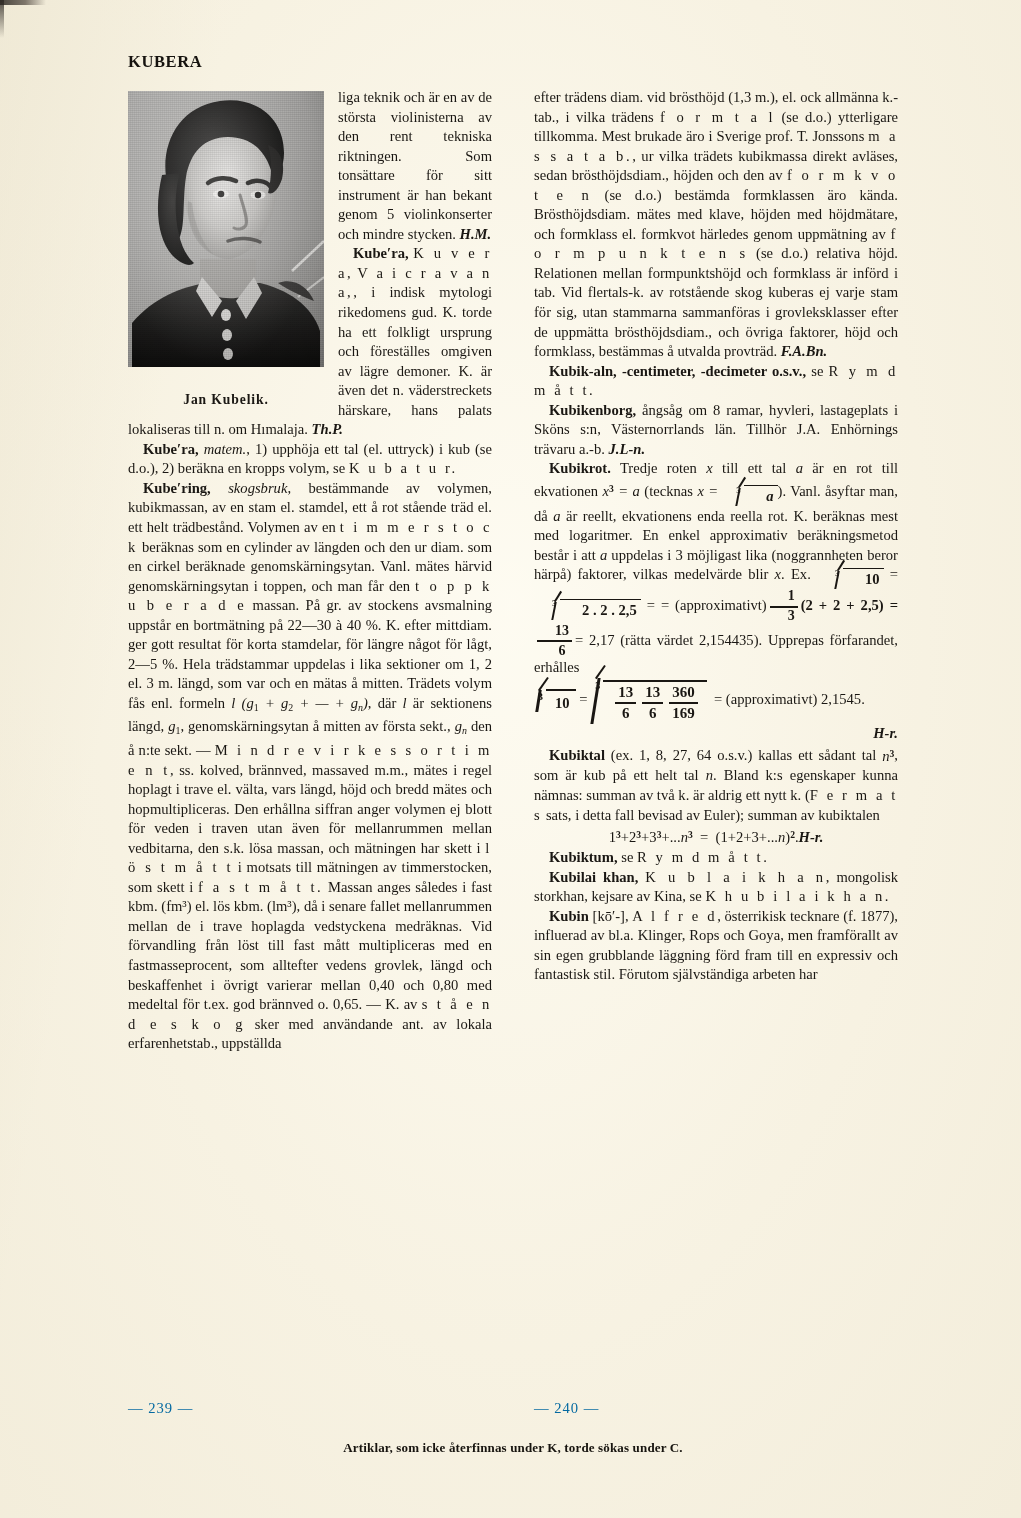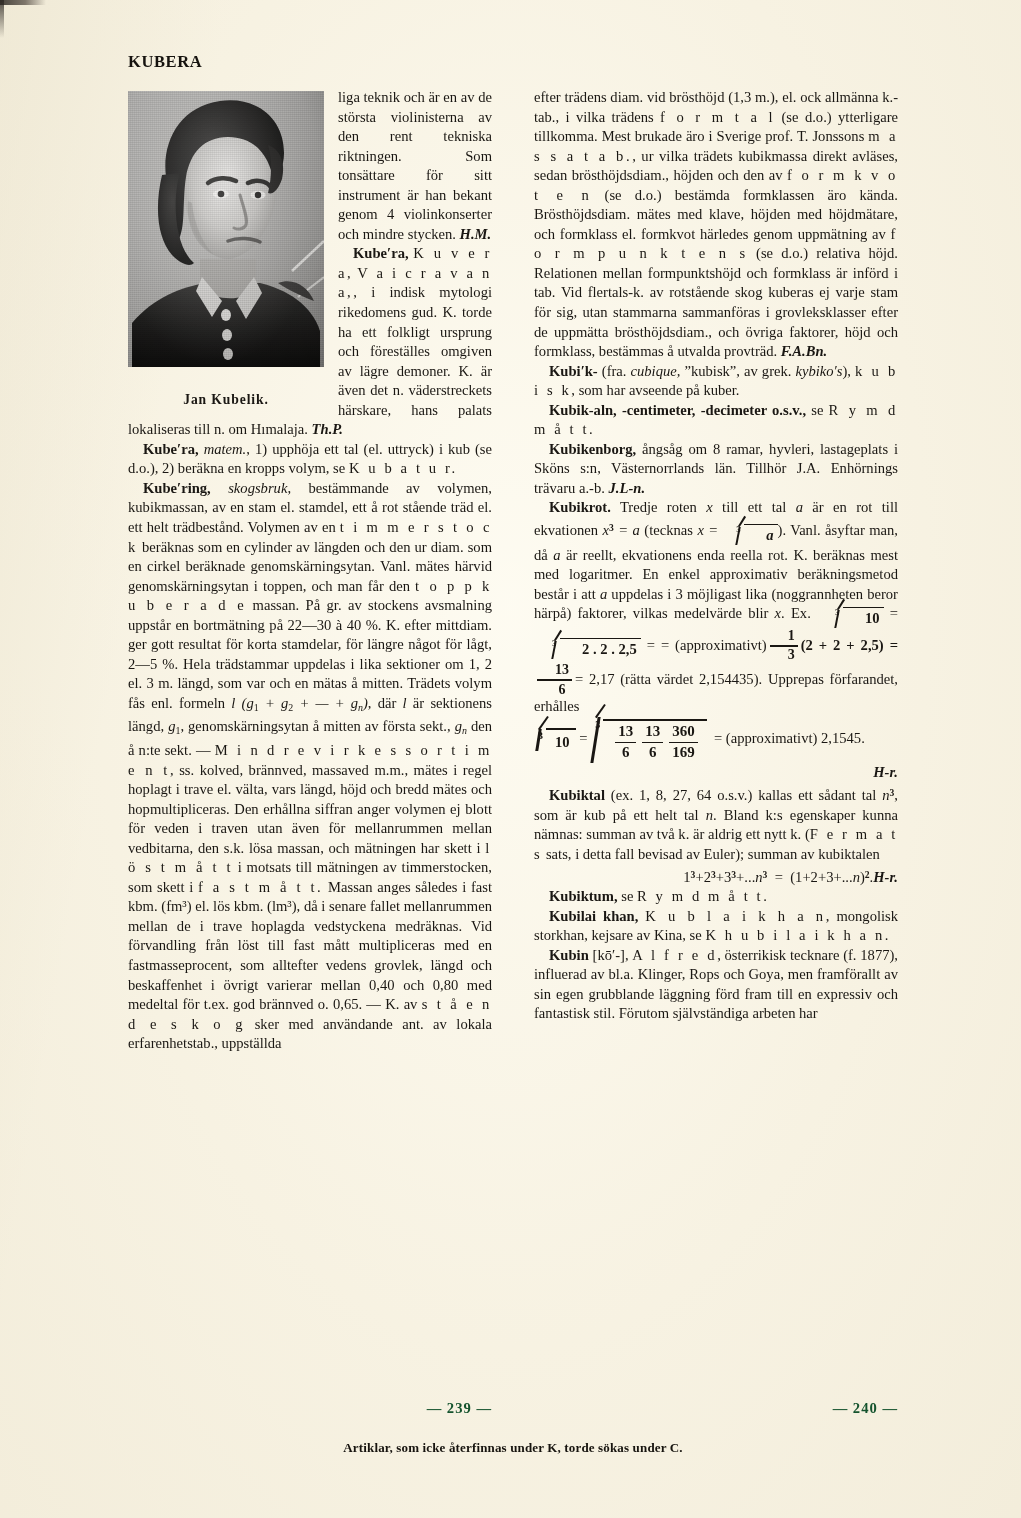--- a/index.html
+++ b/index.html
@@ -257,25 +257,25 @@
   
   .folios {
     position: absolute;
     left: 0;
     top: 1348px;
     width: 770px;
     display: flex;
   }
   .folio {
     width: 364px;
-    text-align: right;
+    text-align: left;
     font-size: 14.6px;
-    font-weight: bold;
+    font-weight: normal;
     letter-spacing: 1px;
-    color: #14532d;
+    color: #0369a1;
   }
   .folio + .folio { margin-left: 42px; }
   .footer-note {
     position: absolute;
     left: 0;
     top: 1388px;
     width: 770px;
     text-align: center;
     font-size: 13px;
     font-weight: bold;
@@ -359,50 +359,49 @@
               <path d="M164 180 L196 150" stroke="#efe8d6" stroke-width="2.6"></path>
               <path d="M170 206 L196 186" stroke="#e4dcc9" stroke-width="2.2"></path>
               <path d="M150 192 C166 186 180 196 186 210 C176 206 162 200 150 192 Z" fill="#4a4238"></path>
             </svg>
             <div class="grain"></div>
             <div class="vign"></div>
           </div>
           <div class="caption">Jan Kubelik.</div>
         </div>
 
-        <p class="para noindent"><span>liga teknik och är en av de största violinisterna av den rent tekniska riktningen. Som tonsättare för sitt instrument är han bekant genom 4 violinkonserter och mindre stycken.</span> <i class="signature">H.M.</i></p>
+        <p class="para noindent"><span>liga teknik och är en av de största violinisterna av den rent tekniska riktningen. Som tonsättare för sitt instrument är han bekant genom 5 violinkonserter och mindre stycken.</span> <i class="signature">H.M.</i></p>
 
         <p class="para indent"><b>Kube′ra,</b> <span class="sp">K u v e r a,</span> <span class="sp">V a i c r a v a n a,</span><span>, i indisk mytologi rikedomens gud. K. torde ha ett folkligt ursprung och föreställes omgiven av lägre demoner. K. är även det n. väderstreckets härskare, hans palats lokaliseras till n. om Hımalaja.</span> <i class="signature">Th.P.</i></p>
 
         <p class="para indent"><b>Kube′ra,</b> <i>matem.</i><span>, 1) upphöja ett tal (el. uttryck) i kub (se d.o.), 2) beräkna en kropps volym, se</span> <span class="sp">K u b a t u r.</span></p>
 
         <p class="para indent"><b>Kube′ring,</b> <i>skogsbruk</i><span>, bestämmande av volymen, kubikmassan, av en stam el. stamdel, ett å rot stående träd el. ett helt trädbestånd. Volymen av en</span> <span class="sp">t i m m e r s t o c k</span> <span>beräknas som en cylinder av längden och den ur diam. som en cirkel beräknade genomskärningsytan. Vanl. mätes härvid genomskärningsytan i toppen, och man får den</span> <span class="sp">t o p p k u b e r a d e</span> <span>massan. På gr. av stockens avsmalning uppstår en bortmätning på 22—30 à 40 %. K. efter mittdiam. ger gott resultat för korta stamdelar, för längre något för lågt, 2—5 %. Hela trädstammar uppdelas i lika sektioner om 1, 2 el. 3 m. längd, som var och en mätas å mitten. Trädets volym fås enl. formeln</span> <span class="math"><i>l</i> (<i>g</i><sub class="v">1</sub> + <i>g</i><sub class="v">2</sub> + — + <i>g</i><sub class="iv">n</sub>)</span><span>, där</span> <i class="math">l</i> <span>är sektionens längd,</span> <span class="math"><i>g</i><sub class="v">1</sub></span><span>, genomskärningsytan å mitten av första sekt.,</span> <span class="math"><i>g</i><sub class="iv">n</sub></span> <span>den å n:te sekt. —</span> <span class="sp">M i n d r e   v i r k e s s o r t i m e n t</span><span>, ss. kolved, brännved, massaved m.m., mätes i regel hoplagt i trave el. välta, vars längd, höjd och bredd mätes och hopmultipliceras. Den erhållna siffran anger volymen ej blott för veden i traven utan även för mellanrummen mellan vedbitarna, den s.k. lösa massan, och mätningen har skett i</span> <span class="sp">l ö s t   m å t t</span> <span>i motsats till mätningen av timmerstocken, som skett i</span> <span class="sp">f a s t   m å t t.</span> <span>Massan anges således i fast kbm. (fm³) el. lös kbm. (lm³), då i senare fallet mellanrummen mellan de i trave hoplagda vedstyckena medräknas. Vid förvandling från löst till fast mått multipliceras med en fastmasseprocent, som alltefter vedens grovlek, längd och beskaffenhet i övrigt varierar mellan 0,40 och 0,80 med medeltal för t.ex. god brännved o. 0,65. — K. av</span> <span class="sp">s t å e n d e   s k o g</span> <span>sker med användande ant. av lokala erfarenhetstab., uppställda</span></p>
 
       </div>
 
       <div class="col">
 
         <p class="para noindent"><span>efter trädens diam. vid brösthöjd (1,3 m.), el. ock allmänna k.-tab., i vilka trädens</span> <span class="sp">f o r m t a l</span> <span>(se d.o.) ytterligare tillkomma. Mest brukade äro i Sverige prof. T. Jonssons</span> <span class="sp">m a s s a t a b.</span><span>, ur vilka trädets kubikmassa direkt avläses, sedan brösthöjdsdiam., höjden och den av</span> <span class="sp">f o r m k v o t e n</span> <span>(se d.o.) bestämda formklassen äro kända. Brösthöjdsdiam. mätes med klave, höjden med höjdmätare, och formklass el. formkvot härledes genom uppmätning av</span> <span class="sp">f o r m p u n k t e n s</span> <span>(se d.o.) relativa höjd. Relationen mellan formpunktshöjd och formklass är införd i tab. Vid flertals-k. av rotstående skog kuberas ej varje stam för sig, utan stammarna sammanföras i grovleksklasser efter de uppmätta brösthöjdsdiam., och övriga faktorer, höjd och formklass, bestämmas å utvalda provträd.</span> <i class="signature">F.A.Bn.</i></p>
 
-        <p class="para indent"><b>Kubi′k-</b> <span>(fra.</span> <i>cubique,</i> <span>”kubisk”, av grek.</span> <i>kybiko′s</i><span>),</span> <span class="sp">k u b i s k</span><span>, som har avseende på kuber.</span></p>
 
         <p class="para indent"><b>Kubik-aln, -centimeter, -decimeter o.s.v.,</b> <span>se</span> <span class="sp">R y m d m å t t.</span></p>
 
         <p class="para indent"><b>Kubikenborg,</b> <span>ångsåg om 8 ramar, hyvleri, lastageplats i Sköns s:n, Västernorrlands län. Tillhör J.A. Enhörnings trävaru a.-b.</span> <i class="signature">J.L-n.</i></p>
 
 
         <p class="para indent"><b>Kubikrot.</b> <span>Tredje roten</span> <i class="math">x</i> <span>till ett tal</span> <i class="math">a</i> <span>är en rot till ekvationen</span> <span class="math"><i>x</i><sup class="v">3</sup> = <i>a</i></span> <span>(tecknas</span> <span class="math"><i>x</i> =<span class="radical"><span class="idx">3</span><span class="sign"></span><span class="rad-body"><i>a</i></span></span></span><span>). Vanl. åsyftar man, då</span> <i class="math">a</i> <span>är reellt, ekvationens enda reella rot. K. beräknas mest med logaritmer. En enkel approximativ beräkningsmetod består i att</span> <i class="math">a</i> <span>uppdelas i 3 möjligast lika (noggrannheten beror härpå) faktorer, vilkas medelvärde blir</span> <i class="math">x</i><span>. Ex.</span> <span class="radical"><span class="idx">3</span><span class="sign"></span><span class="rad-body">10</span></span> =<span class="radical"><span class="idx">3</span><span class="sign"></span><span class="rad-body">2 . 2 . 2,5</span></span> = <span>= (approximativt)</span><span class="frac small"><span class="num">1</span><span class="bar"></span><span class="den">3</span></span><b>(2 + 2 + 2,5) =</b> <span class="frac small"><span class="num">13</span><span class="bar"></span><span class="den">6</span></span><span>= 2,17 (rätta värdet 2,154435). Upprepas förfarandet, erhålles</span></p>
 
         <div class="para formula-line"><span class="bigradical"><span class="idx">3</span><span class="sign" style="height:22px"></span><span class="rad-body" style="font-weight:bold">10</span></span> = <span class="bigradical"><span class="idx">3</span><span class="sign"></span><span class="rad-body"><span class="frac"><span class="num">13</span><span class="bar"></span><span class="den">6</span></span><span class="frac"><span class="num">13</span><span class="bar"></span><span class="den">6</span></span><span class="frac"><span class="num">360</span><span class="bar"></span><span class="den">169</span></span></span></span> &nbsp;<span>= (approximativt) 2,1545.</span></div>
 
         <div class="para" style="text-align:right; text-indent:0"><i class="signature">H-r.</i></div>
 
         <p class="para indent"><b>Kubiktal</b> <span>(ex. 1, 8, 27, 64 o.s.v.) kallas ett sådant tal</span> <span class="math"><i>n</i><sup class="v">3</sup></span><span>, som är kub på ett helt tal</span> <i class="math">n</i><span>. Bland k:s egenskaper kunna nämnas: summan av två k. är aldrig ett nytt k. (</span><span class="sp">F e r m a t s</span> <span>sats, i detta fall bevisad av Euler); summan av kubiktalen</span></p>
 
-        <div class="para formula-line" style="display:flex; justify-content:flex-end; align-items:baseline">
+        <div class="para formula-line" style="display:flex; justify-content:center; align-items:baseline">
             <span class="math"><span style="font-style:normal">1<sup class="v">3</sup>+2<sup class="v">3</sup>+3<sup class="v">3</sup>+...<i>n</i><sup class="v">3</sup> &nbsp;= &nbsp;(1+2+3+...<i>n</i>)<sup class="v">2</sup>.</span></span>
             <i class="signature">H-r.</i>
           </div>
 
         <p class="para indent"><b>Kubiktum,</b> <span>se</span> <span class="sp">R y m d m å t t.</span></p>
 
         <p class="para indent"><b>Kubilai khan,</b> <span class="sp">K u b l a i   k h a n</span><span>, mongolisk storkhan, kejsare av Kina, se</span> <span class="sp">K h u b i l a i   k h a n.</span></p>
 
         <p class="para indent"><b>Kubin</b> <span>[kō′-],</span> <span class="sp">A l f r e d</span><span>, österrikisk tecknare (f. 1877), influerad av bl.a. Klinger, Rops och Goya, men framförallt av sin egen grubblande läggning förd fram till en expressiv och fantastisk stil. Förutom självständiga arbeten har</span></p>
 

